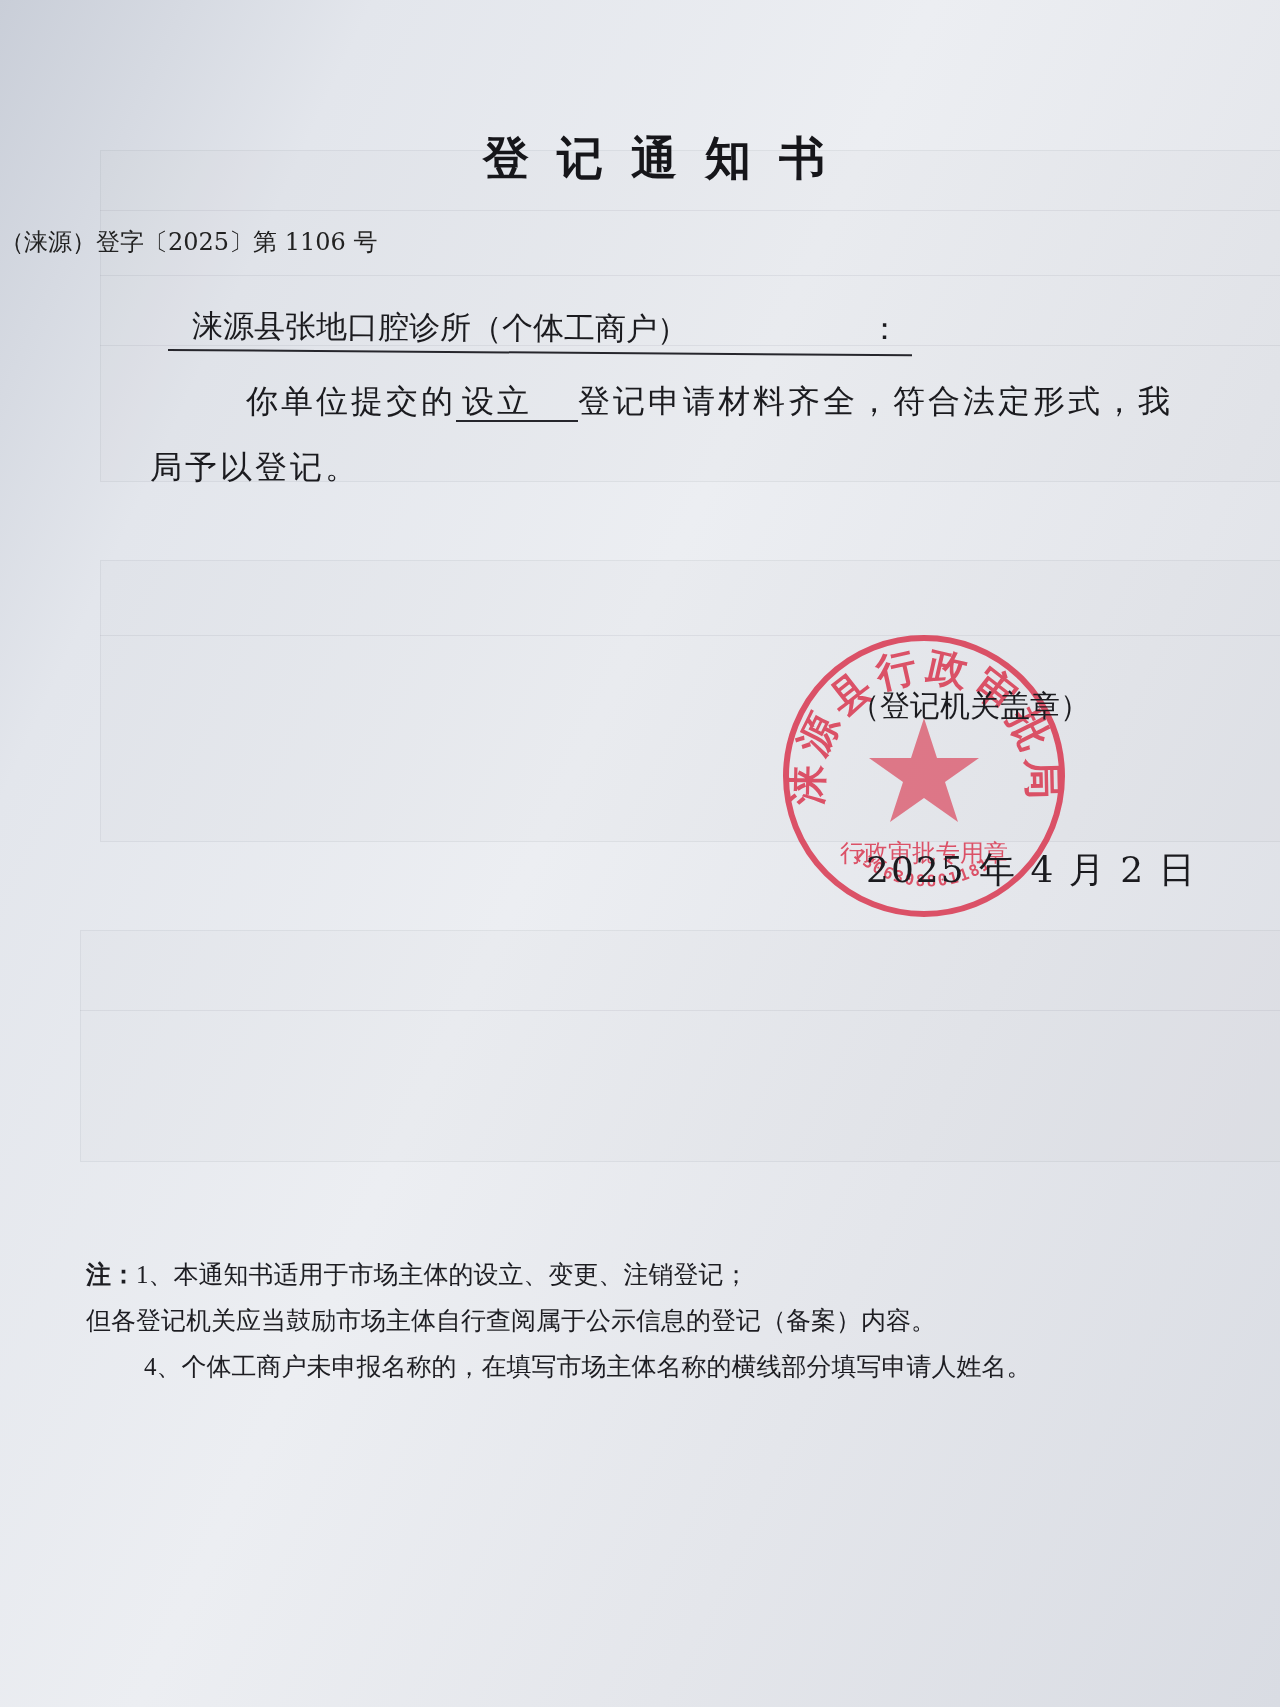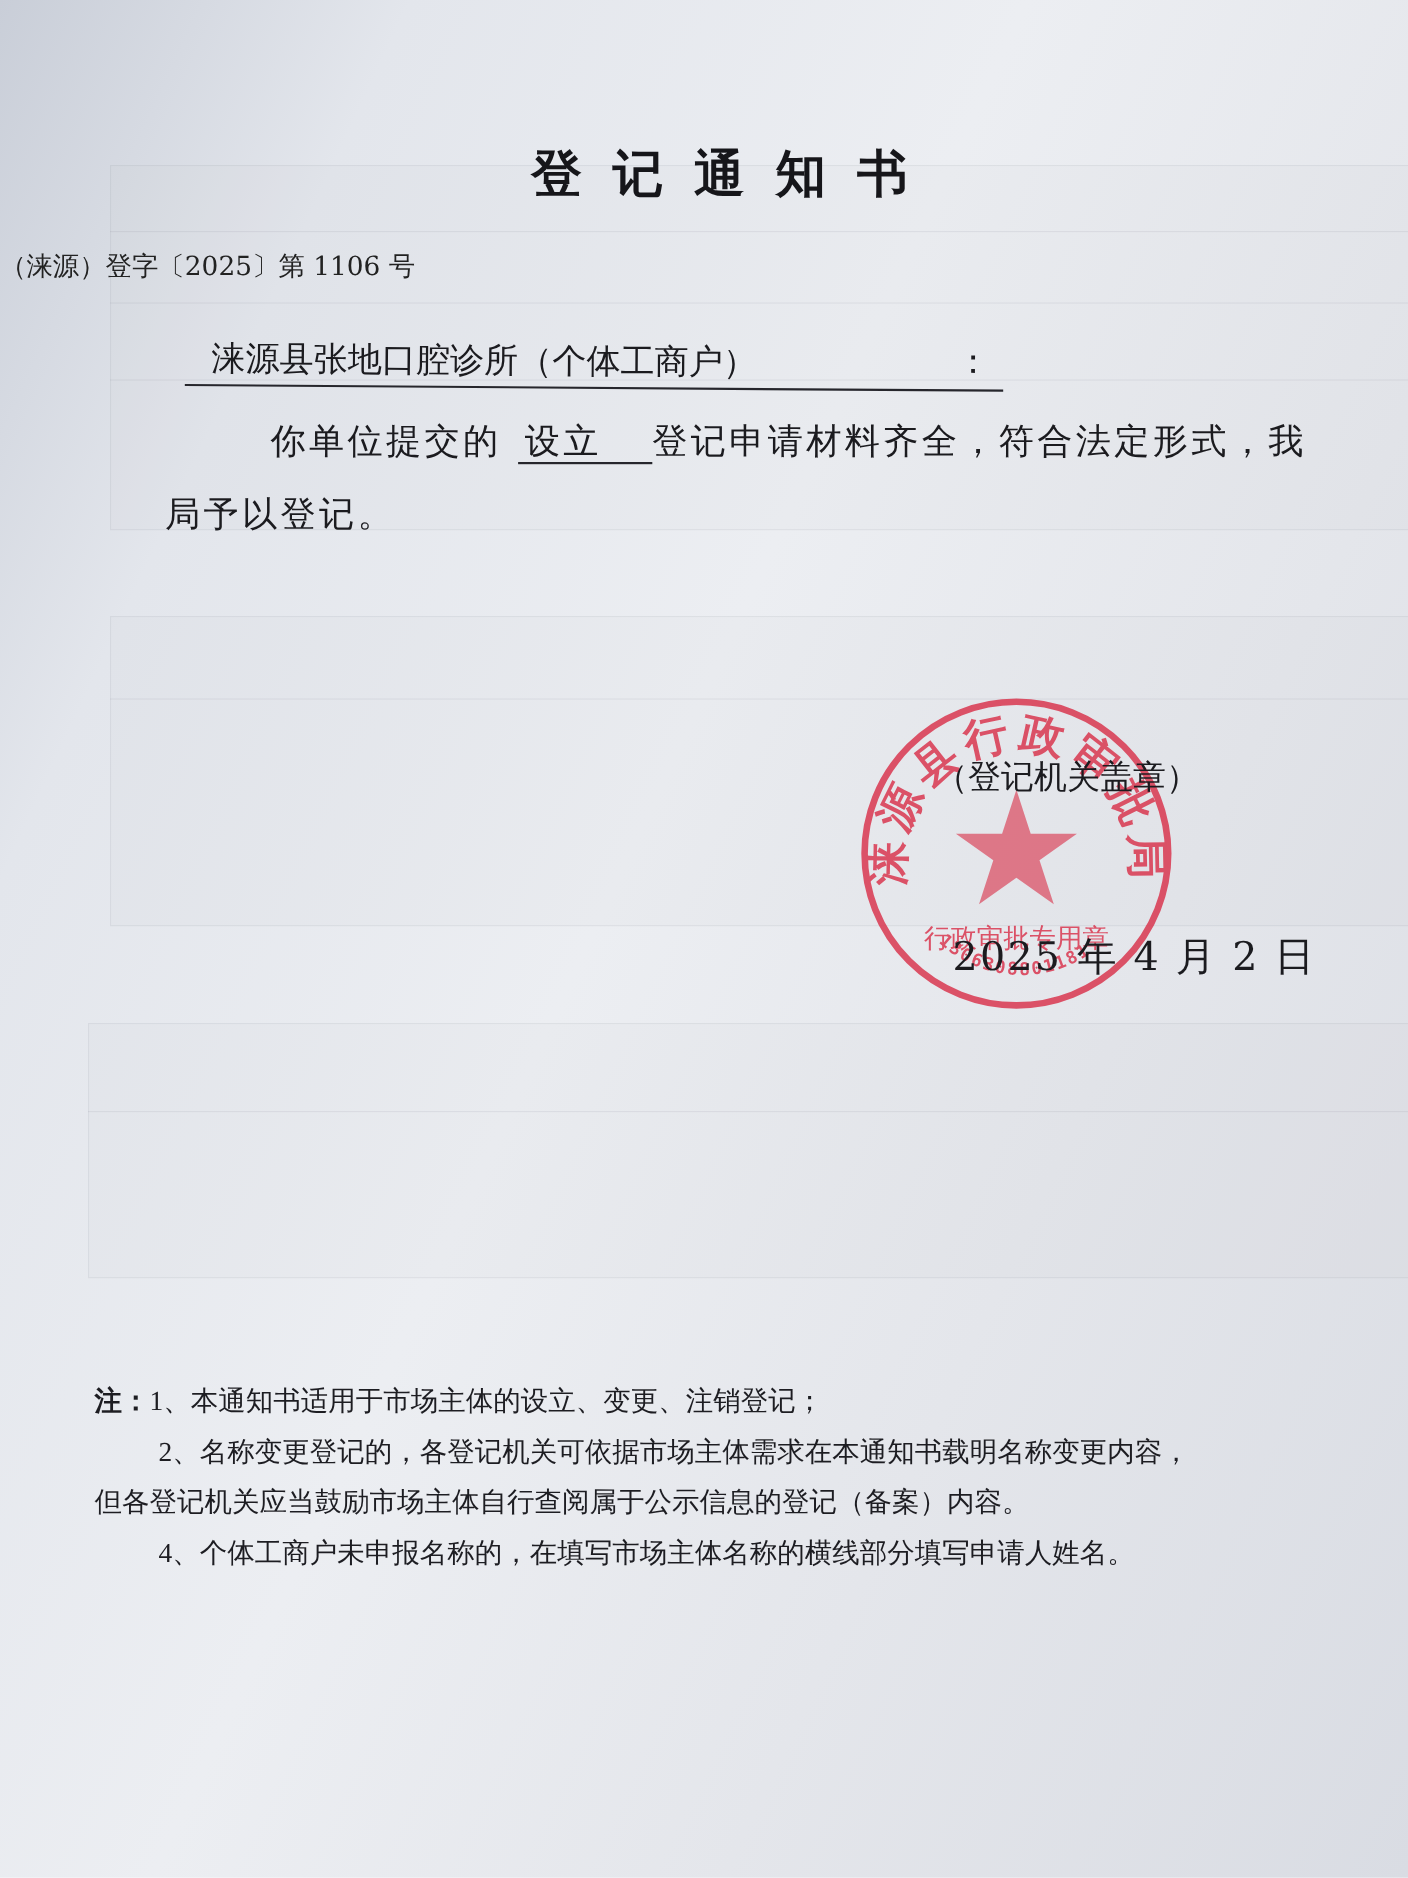--- a/index.html
+++ b/index.html
@@ -80,21 +80,20 @@
       letter-spacing: 3px;
       text-indent: 96px;
     }
     .body-text .fill {
       display: inline-block;
       min-width: 110px;
       border-bottom: 2.5px solid #26262c;
       text-indent: 0;
       padding: 0 6px;
       line-height: 38px;
-      margin-left: 15px;
     }
     .seal-label {
       position: absolute;
       left: 850px;
       top: 686px;
       font-family: "DejaVu Sans", "Liberation Sans", sans-serif;
       font-size: 30px;
       z-index: 3;
     }
     .date {
@@ -170,18 +169,17 @@
     </text>
   </svg>
 
   <div class="seal-label">（登记机关盖章）</div>
   <div class="date">2025 年 4 月 2 日</div>
 
   <div class="notes">
     <div class="row">
       <span class="label">注：</span><span>1、本通知书适用于市场主体的设立、变更、注销登记；</span>
     </div>
-    <div class="row indent">2、名称变更登记的，各登记机关可依据市场主体需求在本通知书载明名称变更内容，</div>
     <div class="row">但各登记机关应当鼓励市场主体自行查阅属于公示信息的登记（备案）内容。</div>
     <div class="row indent">4、个体工商户未申报名称的，在填写市场主体名称的横线部分填写申请人姓名。</div>
   </div>
 
 </div>
 
 </body></html>

